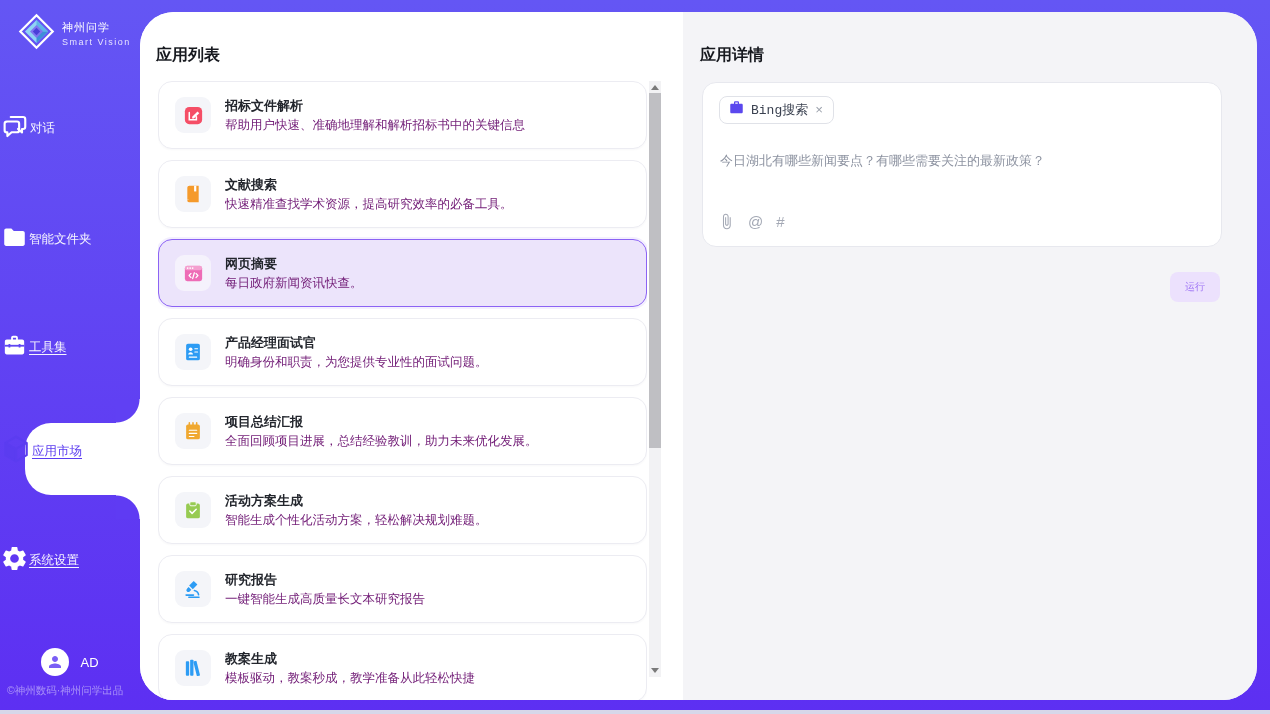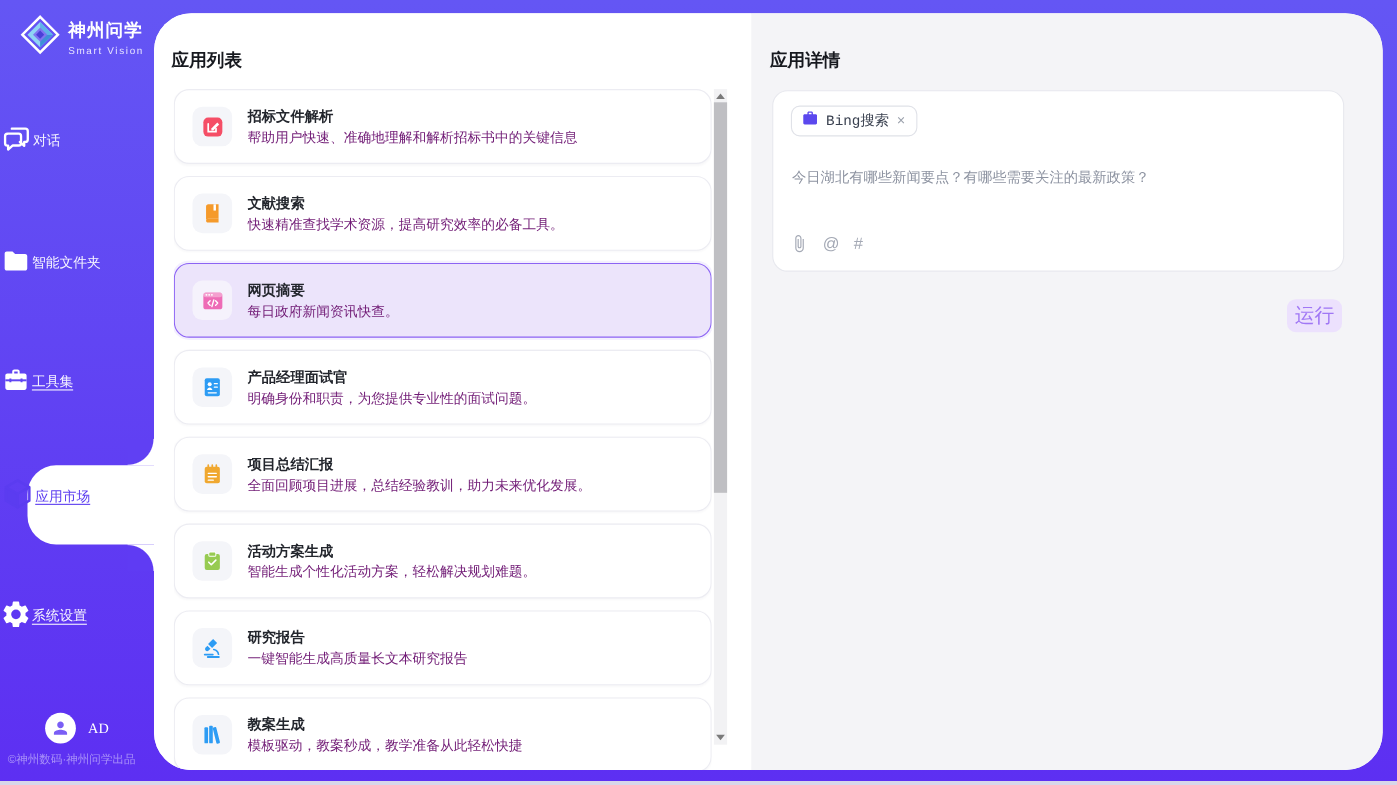--- a/index.html
+++ b/index.html
@@ -7,33 +7,33 @@
   .stage{
     position:relative;width:1270px;height:714px;overflow:hidden;
     font-family:"Liberation Sans","DejaVu Sans",sans-serif;
     background:linear-gradient(180deg,#6456f4 0%,#5d2ff2 100%);
   }
   .bottom-line{position:absolute;left:0;bottom:0;width:100%;height:4px;background:#d7d7e9;}
 
   
   .sidebar{position:absolute;left:0;top:0;width:140px;height:710px;}
   .logo{position:absolute;left:18px;top:13px;display:flex;align-items:center;gap:7px;}
-  .logo-name{font-size:16px;font-weight:bold;color:#fff;letter-spacing:1px;}
+  .logo-name{font-size:11px;font-weight:normal;color:#fff;letter-spacing:1px;}
   .logo-sub{font-size:9px;color:#e7e4ff;letter-spacing:1.5px;margin-top:2px;}
   .nav-item{position:absolute;left:0;width:140px;display:flex;flex-direction:row;align-items:center;z-index:2;cursor:pointer;}
   .ni-0{top:110px;} .ni-1{top:221px;} .ni-2{top:329px;} .ni-3{top:433px;} .ni-4{top:542px;}
   .nav-ic{height:32px;display:flex;align-items:center;justify-content:center;}
   .nav-label{margin-top:5px;font-size:12.5px;color:rgba(255,255,255,0.95);}
   .nav-label.u{text-decoration:underline;text-underline-offset:3px;}
   .nav-item.active .nav-label{color:#5b3cf0;}
   .active-bubble{position:absolute;left:25px;top:423px;width:115px;height:72px;background:#fff;border-radius:26px 0 0 26px;z-index:1;}
   .curve{position:absolute;left:116px;width:24px;height:24px;z-index:1;}
   .curve.top{top:399px;background:radial-gradient(circle at 0 0,#6040f3 23px,#ffffff 24px);}
   .curve.bot{top:495px;background:radial-gradient(circle at 0 100%,#5f3bf3 23px,#ffffff 24px);}
-  .user-row{position:absolute;left:0;top:648px;width:140px;display:flex;align-items:center;justify-content:center;gap:11px;cursor:pointer;font-family:Liberation Serif, serif;}
+  .user-row{position:absolute;left:0;top:648px;width:140px;display:flex;align-items:center;justify-content:center;gap:11px;cursor:pointer;}
   .avatar{width:28px;height:28px;border-radius:50%;background:#ffffff;display:flex;align-items:center;justify-content:center;}
   .user-name{color:#fff;font-size:13px;}
   .copyright{position:absolute;left:7px;top:684px;width:133px;font-size:10.5px;color:rgba(255,255,255,0.45);white-space:nowrap;}
 
   
   .panel{position:absolute;left:140px;top:12px;width:1117px;height:688px;background:#ffffff;border-radius:34px;overflow:hidden;}
 
   
   .list-col{position:absolute;left:0;top:0;width:543px;height:688px;background:#fff;}
   .col-title{position:absolute;left:16px;top:33px;font-size:16px;font-weight:bold;color:#17191f;margin:0;}
@@ -63,21 +63,21 @@
   .detail-col .col-title{left:17px;}
   .prompt-card{position:absolute;left:19px;top:70px;width:520px;height:165px;background:#fff;border:1px solid #e7e8ee;border-radius:14px;}
   .tool-tag{position:absolute;left:16px;top:13px;height:28px;display:inline-flex;align-items:center;gap:7px;padding:0 10px 0 9px;border:1px solid #e0e2e8;border-radius:8px;background:#fff;cursor:pointer;font-family:Liberation Mono, monospace;}
   .tag-label{font-size:13px;color:#3a4150;}
   .tag-close{font-size:13px;color:#9aa0ab;cursor:pointer;line-height:1;}
   .prompt-text{position:absolute;left:17px;top:69px;width:486px;font-size:13px;color:#8d93a1;line-height:18px;cursor:text;}
   .attach-row{position:absolute;left:15px;top:130px;display:flex;align-items:center;gap:13px;color:#a4a9b5;}
   .attach-row .txt-ic{font-size:15px;cursor:pointer;line-height:1;}
   .run-btn{
     position:absolute;left:487px;top:260px;width:50px;height:30px;border:none;border-radius:8px;
-    background:#ece1fd;color:#a077f5;font-size:18px;font-family:inherit;cursor:pointer;padding:0;
+    background:#ece1fd;color:#a077f5;font-size:10px;font-family:inherit;cursor:pointer;padding:0;
   }
 </style>
 </head>
 <body>
 
 <div class="stage">
 
   <aside class="sidebar">
     <div class="logo">
       <span>

